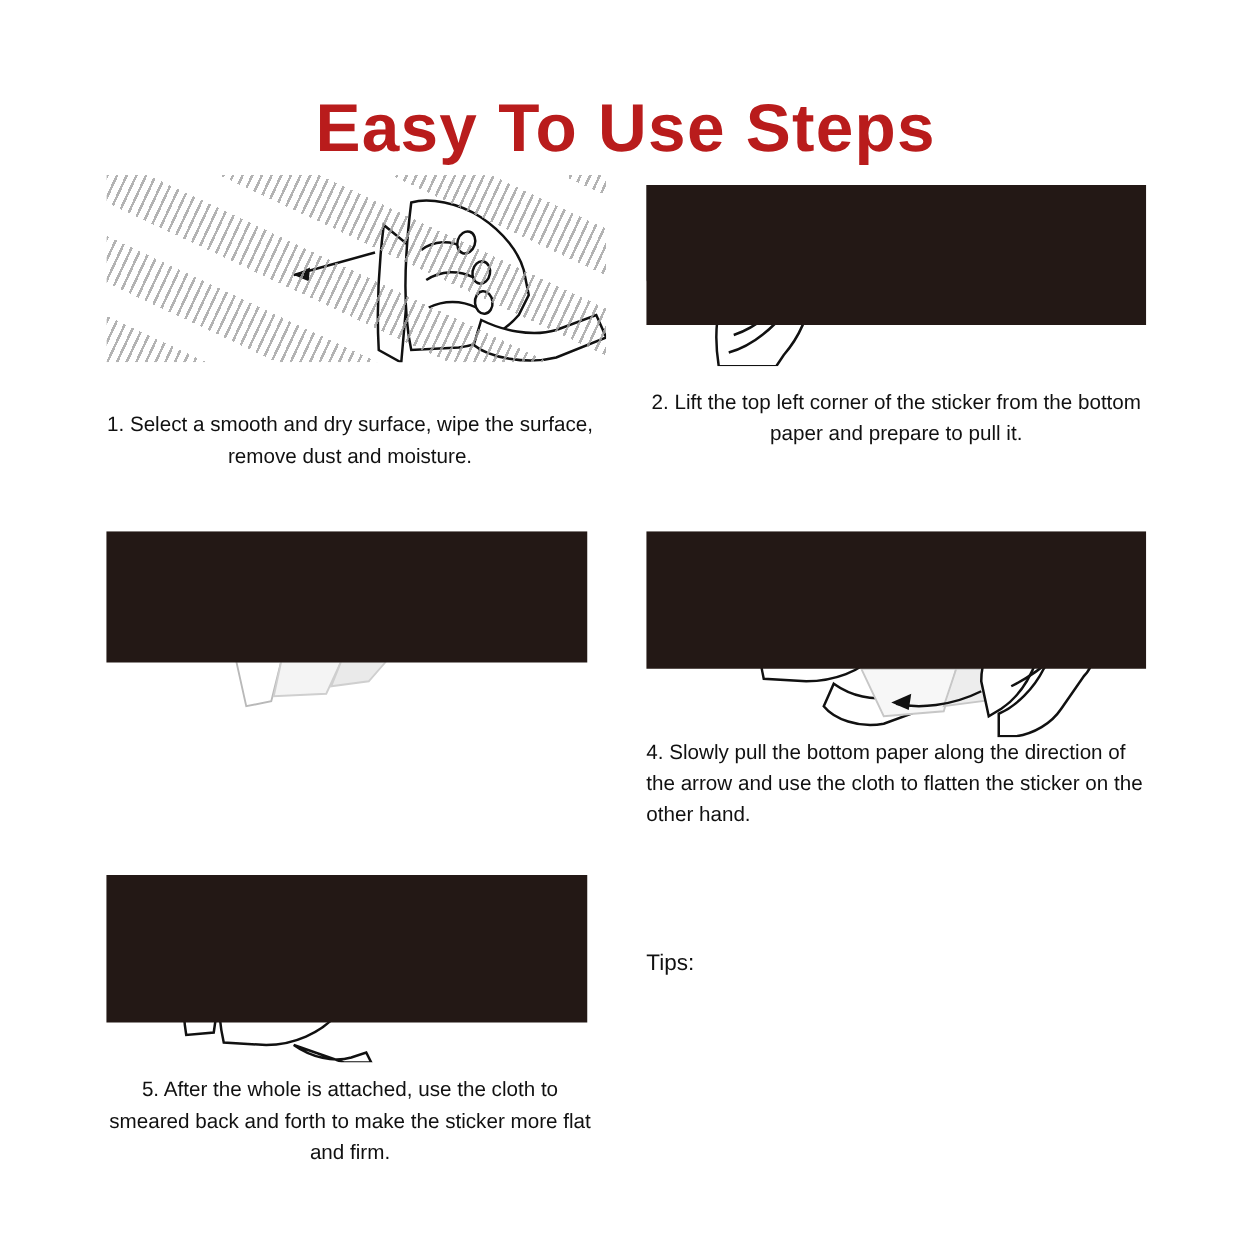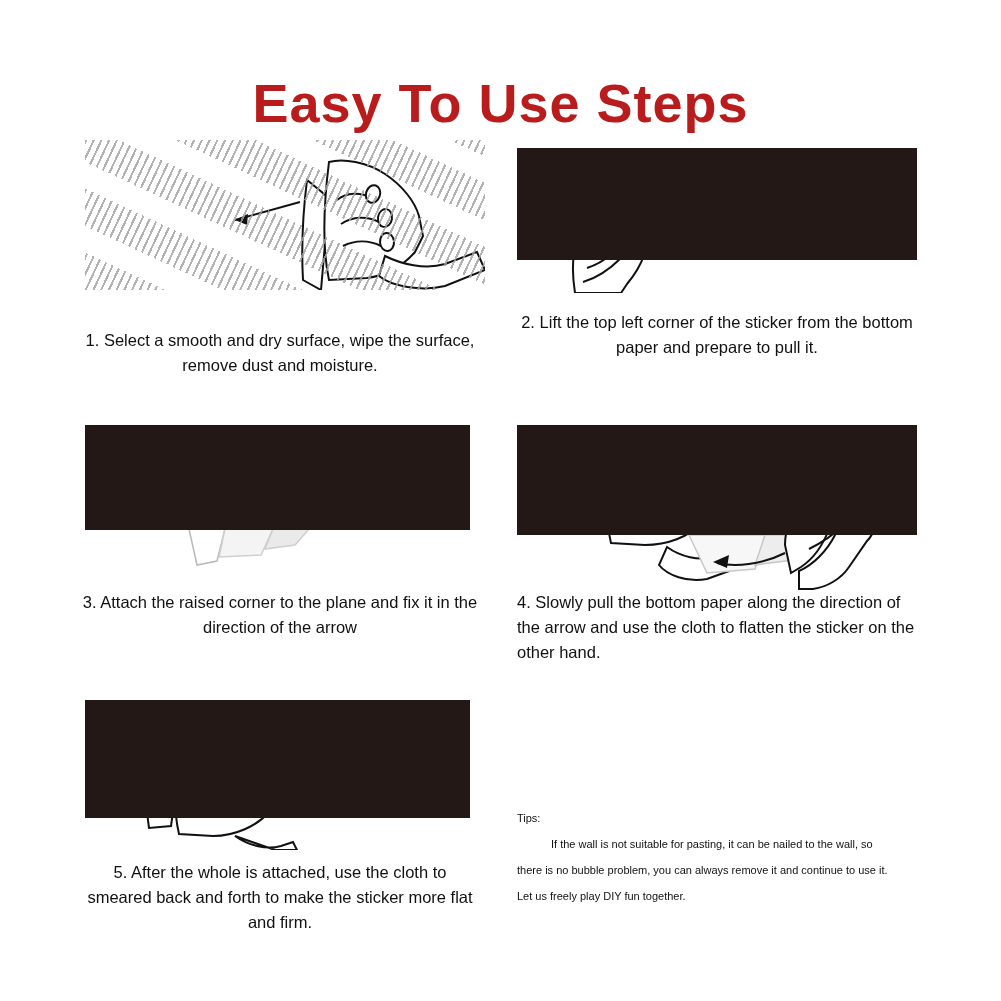--- a/index.html
+++ b/index.html
@@ -73,24 +73,23 @@
       repeating-linear-gradient(25deg,
         #000 0px, #000 34px,
         rgba(0,0,0,0) 34px, rgba(0,0,0,0) 58px);
     opacity: 0.95;
   }
 
   svg { display: block; }
 
   .tips {
     position: absolute;
-    font-size: 11px;
+    font-size: 18px;
     line-height: 26px;
     color: #111111;
-    margin-top: 48px;
   }
   .tips .tips-head { display: block; }
   .tips .tips-body { display: block; text-indent: 34px; }
 </style>
 </head>
 <body>
 
 <div class="page">
 
   <div class="title">Easy To Use Steps</div>
@@ -144,24 +143,20 @@
     <div class="dark-panel" style="left:0; top:0; width:385px; height:105px;"></div>
     <svg width="385" height="145" viewBox="0 0 385 145">
 
       <path d="M168 90 L30 42" fill="none" stroke="#ffffff" stroke-width="2.5"></path>
       <path d="M22 38 L48 36 L40 56 Z" fill="#ffffff"></path>
 
       <path d="M104 104 L140 104 L132 136 L112 140 Z" fill="#ffffff" stroke="#b9b9b9" stroke-width="1.5"></path>
       <path d="M140 104 L188 104 L176 130 L134 132 Z" fill="#f4f4f4" stroke="#cfcfcf" stroke-width="1.5"></path>
       <path d="M188 104 L224 104 L210 120 L180 124 Z" fill="#eaeaea" stroke="#cfcfcf" stroke-width="1.5"></path>
     </svg>
-  </div>
-  <div class="caption" style="left:80px; top:590px; width:400px; text-align:center;">
-    <span class="num">3.</span>
-    <span>Attach the raised corner to the plane and fix it in the direction of the arrow</span>
   </div>
 
   <div class="fig" style="left:517px; top:425px; width:400px; height:165px;">
     <div class="dark-panel" style="left:0; top:0; width:400px; height:110px;"></div>
     <svg width="400" height="165" viewBox="0 0 400 165">
 
       <path d="M66 108 C62 86 64 62 74 48 L88 34 L96 42 L86 104 Z" fill="#ffffff" stroke="#111" stroke-width="2"></path>
       <path d="M96 30 C112 22 140 24 158 36 C176 48 186 64 188 80 L184 98 C172 112 150 120 128 120 L94 118 C88 92 88 52 96 30 Z" fill="#ffffff" stroke="#111" stroke-width="2"></path>
       <path d="M104 52 C116 44 132 44 144 50" fill="none" stroke="#111" stroke-width="2"></path>
       <path d="M106 74 C120 66 136 66 150 72" fill="none" stroke="#111" stroke-width="2"></path>
@@ -200,16 +195,15 @@
       <path d="M150 136 C164 146 182 150 196 146 L208 142 L212 150 L190 150 Z" fill="#ffffff" stroke="#111" stroke-width="2"></path>
     </svg>
   </div>
   <div class="caption" style="left:80px; top:860px; width:400px; text-align:center;">
     <span class="num">5.</span>
     <span>After the whole is attached, use the cloth to smeared back and forth to make the sticker more flat and firm.</span>
   </div>
 
   <div class="tips" style="left:517px; top:757px; width:375px;">
     <span class="tips-head">Tips:</span>
-    <span class="tips-body">If the wall is not suitable for pasting, it can be nailed to the wall, so there is no bubble problem, you can always remove it and continue to use it. Let us freely play DIY fun together.</span>
   </div>
 
 </div>
 
 </body></html>

